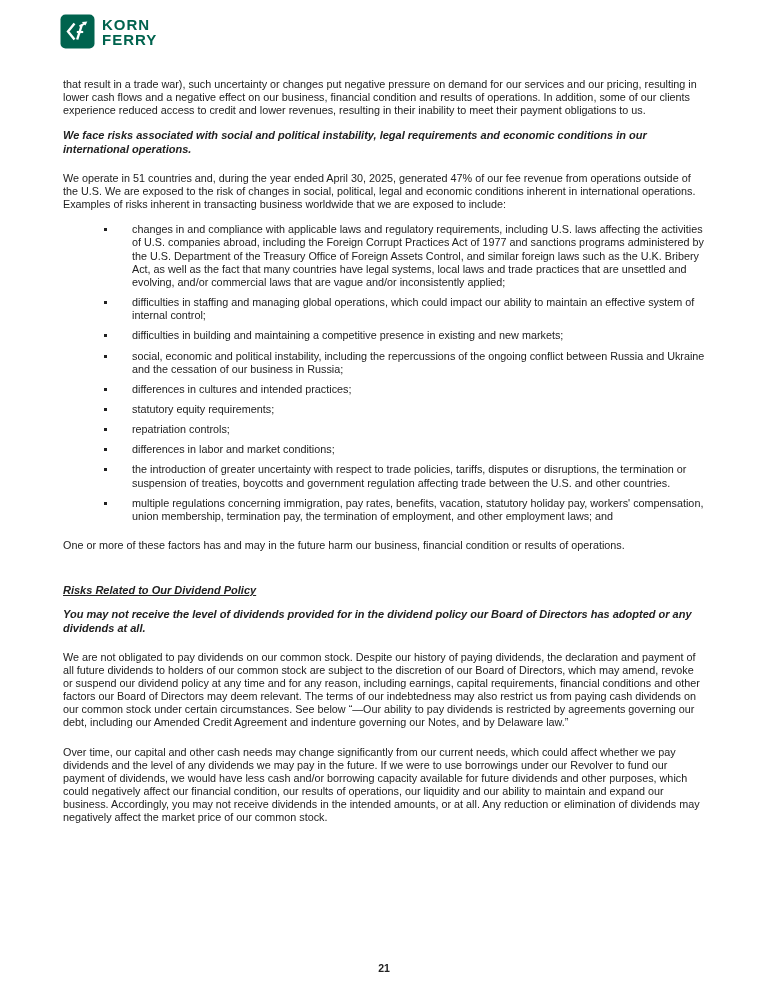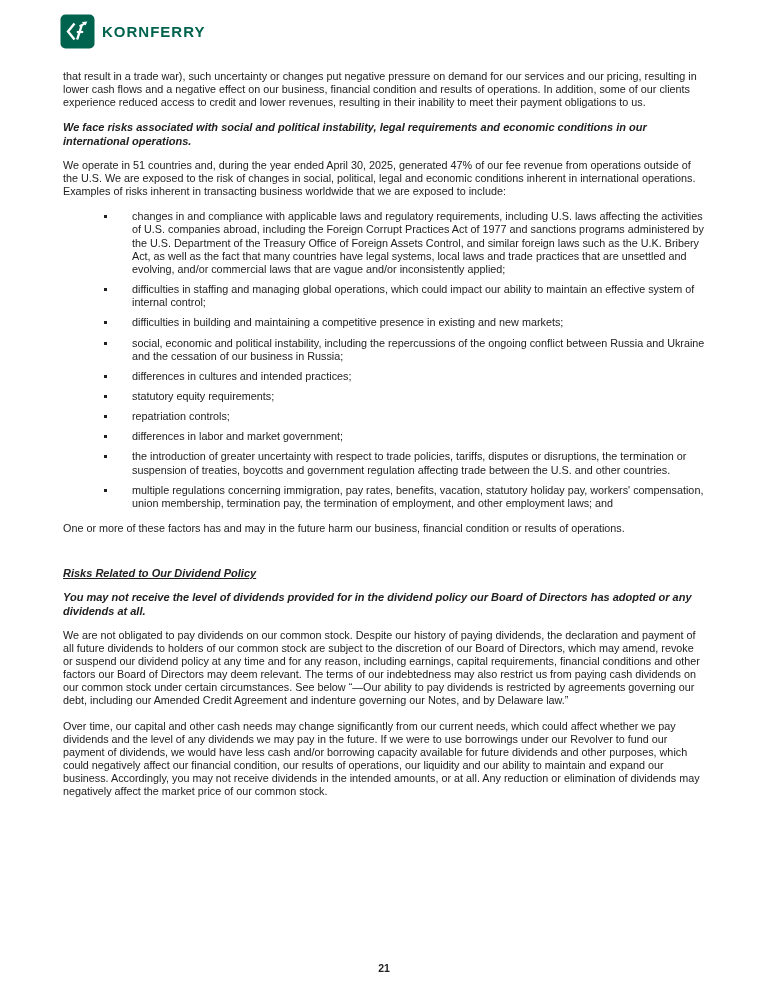--- a/index.html
+++ b/index.html
@@ -16,36 +16,36 @@
     position: absolute;
     top: 14px;
     left: 60px;
     display: flex;
     align-items: center;
     gap: 7px;
   }
   .logo-icon { display: block; }
   .logo-text {
     display: flex;
-    flex-direction: row;
+    flex-direction: column;
     font-weight: 700;
     font-size: 15px;
     line-height: 15px;
     letter-spacing: 1px;
     color: #00634E;
   }
   .content {
     position: absolute;
     top: 62px;
     left: 63px;
     width: 642px;
     font-size: 10.8px;
     line-height: 13.15px;
   }
-  .content p { margin: 8px 0 12px 0; }
+  .content p { margin: 16px 0 12px 0; }
   .content h3 {
     font-size: 11px;
     line-height: 13.15px;
     font-weight: 700;
     font-style: italic;
     margin: 0 0 11px 0;
   }
   .content h3.underlined { text-decoration: underline; margin-top: 32px; }
   .bullet-list {
     list-style: none;
@@ -104,21 +104,21 @@
     <p>We operate in 51 countries and, during the year ended April 30, 2025, generated 47% of our fee revenue from operations outside of the U.S. We are exposed to the risk of changes in social, political, legal and economic conditions inherent in international operations. Examples of risks inherent in transacting business worldwide that we are exposed to include:</p>
 
     <ul class="bullet-list">
       <li>changes in and compliance with applicable laws and regulatory requirements, including U.S. laws affecting the activities of U.S. companies abroad, including the Foreign Corrupt Practices Act of 1977 and sanctions programs administered by the U.S. Department of the Treasury Office of Foreign Assets Control, and similar foreign laws such as the U.K. Bribery Act, as well as the fact that many countries have legal systems, local laws and trade practices that are unsettled and evolving, and/or commercial laws that are vague and/or inconsistently applied;</li>
       <li>difficulties in staffing and managing global operations, which could impact our ability to maintain an effective system of internal control;</li>
       <li>difficulties in building and maintaining a competitive presence in existing and new markets;</li>
       <li>social, economic and political instability, including the repercussions of the ongoing conflict between Russia and Ukraine and the cessation of our business in Russia;</li>
       <li>differences in cultures and intended practices;</li>
       <li>statutory equity requirements;</li>
       <li>repatriation controls;</li>
-      <li>differences in labor and market government;</li>
+      <li>differences in labor and market conditions;</li>
       <li>the introduction of greater uncertainty with respect to trade policies, tariffs, disputes or disruptions, the termination or suspension of treaties, boycotts and government regulation affecting trade between the U.S. and other countries.</li>
       <li>multiple regulations concerning immigration, pay rates, benefits, vacation, statutory holiday pay, workers' compensation, union membership, termination pay, the termination of employment, and other employment laws; and</li>
     </ul>
 
     <p>One or more of these factors has and may in the future harm our business, financial condition or results of operations.</p>
 
     <h3 class="underlined">Risks Related to Our Dividend Policy</h3>
 
     <h3>You may not receive the level of dividends provided for in the dividend policy our Board of Directors has adopted or any dividends at all.</h3>
 

